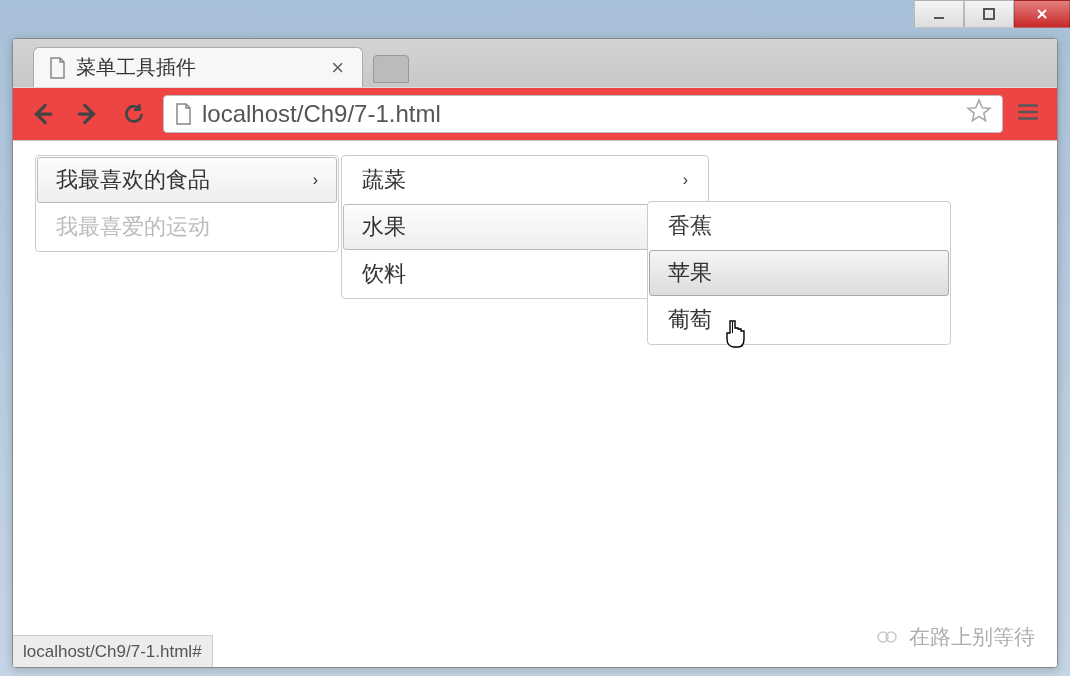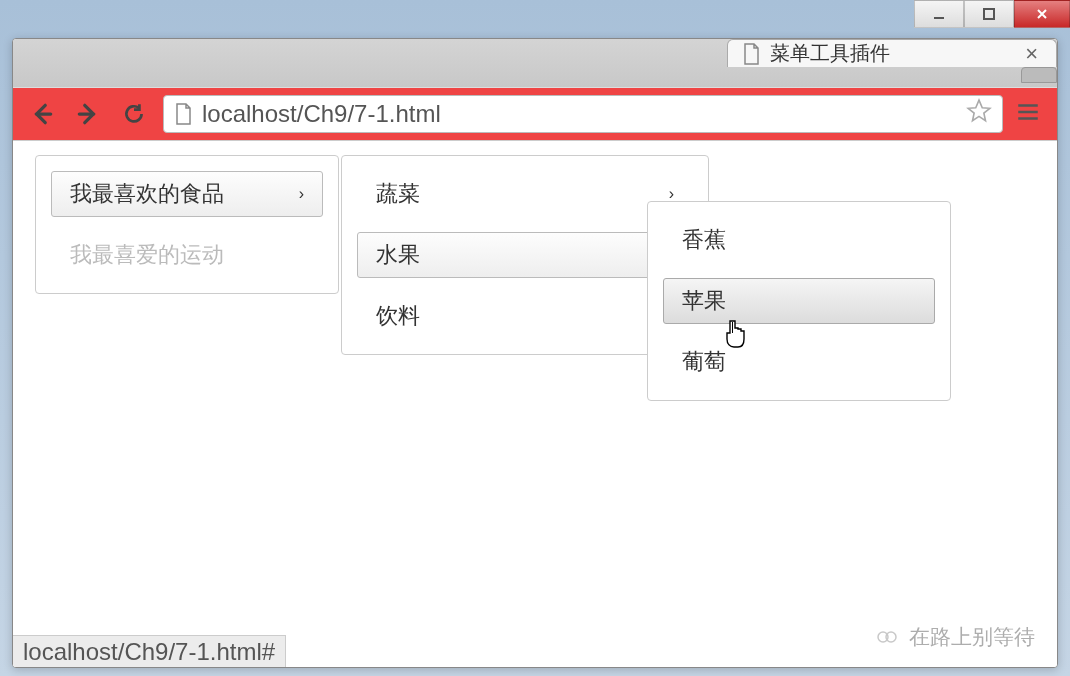--- a/index.html
+++ b/index.html
@@ -55,21 +55,20 @@
   overflow: hidden;
 }
 
 
 .tab-strip {
   height: 48px;
   background: linear-gradient(to bottom, #d4d4d4, #c8c8c8);
   display: flex;
   align-items: flex-end;
   padding-left: 20px;
-  flex-direction: column;
 }
 .tab {
   background: #f7f7f7;
   border: 1px solid #aaa;
   border-bottom: none;
   border-radius: 6px 6px 0 0;
   height: 40px;
   min-width: 330px;
   display: flex;
   align-items: center;
@@ -160,21 +159,21 @@
   box-shadow: 0 0 0 rgba(0,0,0,0);
 }
 .menu-item {
   height: 46px;
   display: flex;
   align-items: center;
   padding: 0 18px;
   cursor: pointer;
   border: 1px solid transparent;
   border-radius: 3px;
-  margin: 15px;
+  margin: 1px;
 }
 .menu-item .arrow {
   margin-left: auto;
   font-size: 16px;
   color: #333;
 }
 .menu-item.selected {
   border: 1px solid #bbb;
   background: linear-gradient(to bottom, #fdfdfd, #eee);
 }
@@ -206,21 +205,21 @@
   position: absolute;
   bottom: 0;
   left: 0;
   height: 32px;
   padding: 0 10px;
   background: #ececec;
   border-top: 1px solid #ccc;
   border-right: 1px solid #ccc;
   display: flex;
   align-items: center;
-  font-size: 24px;
+  font-size: 17px;
   color: #555;
 }
 
 
 .watermark {
   position: absolute;
   bottom: 16px;
   right: 22px;
   display: flex;
   align-items: center;

